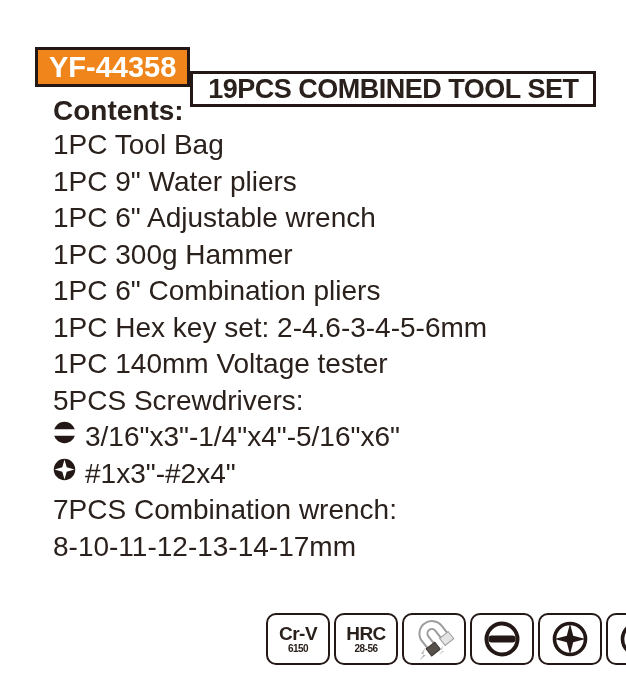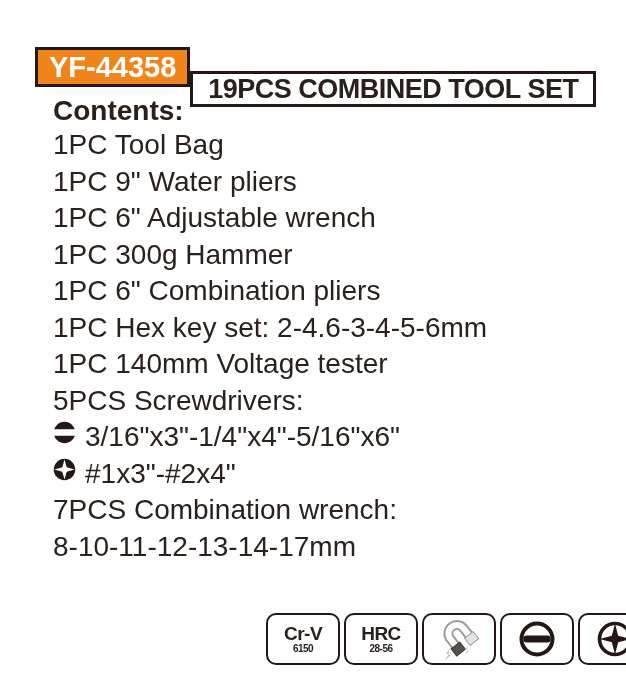--- a/index.html
+++ b/index.html
@@ -77,21 +77,21 @@
 
   
   .badges-row {
     position: absolute;
     left: 266px;
     top: 613px;
     display: flex;
     gap: 4px;
   }
   .badge {
-    width: 74px;
+    width: 64px;
     height: 52px;
     border: 2.5px solid #231815;
     border-radius: 10px;
     background: #ffffff;
     display: flex;
     flex-direction: column;
     align-items: center;
     justify-content: center;
     line-height: 1.0;
   }

